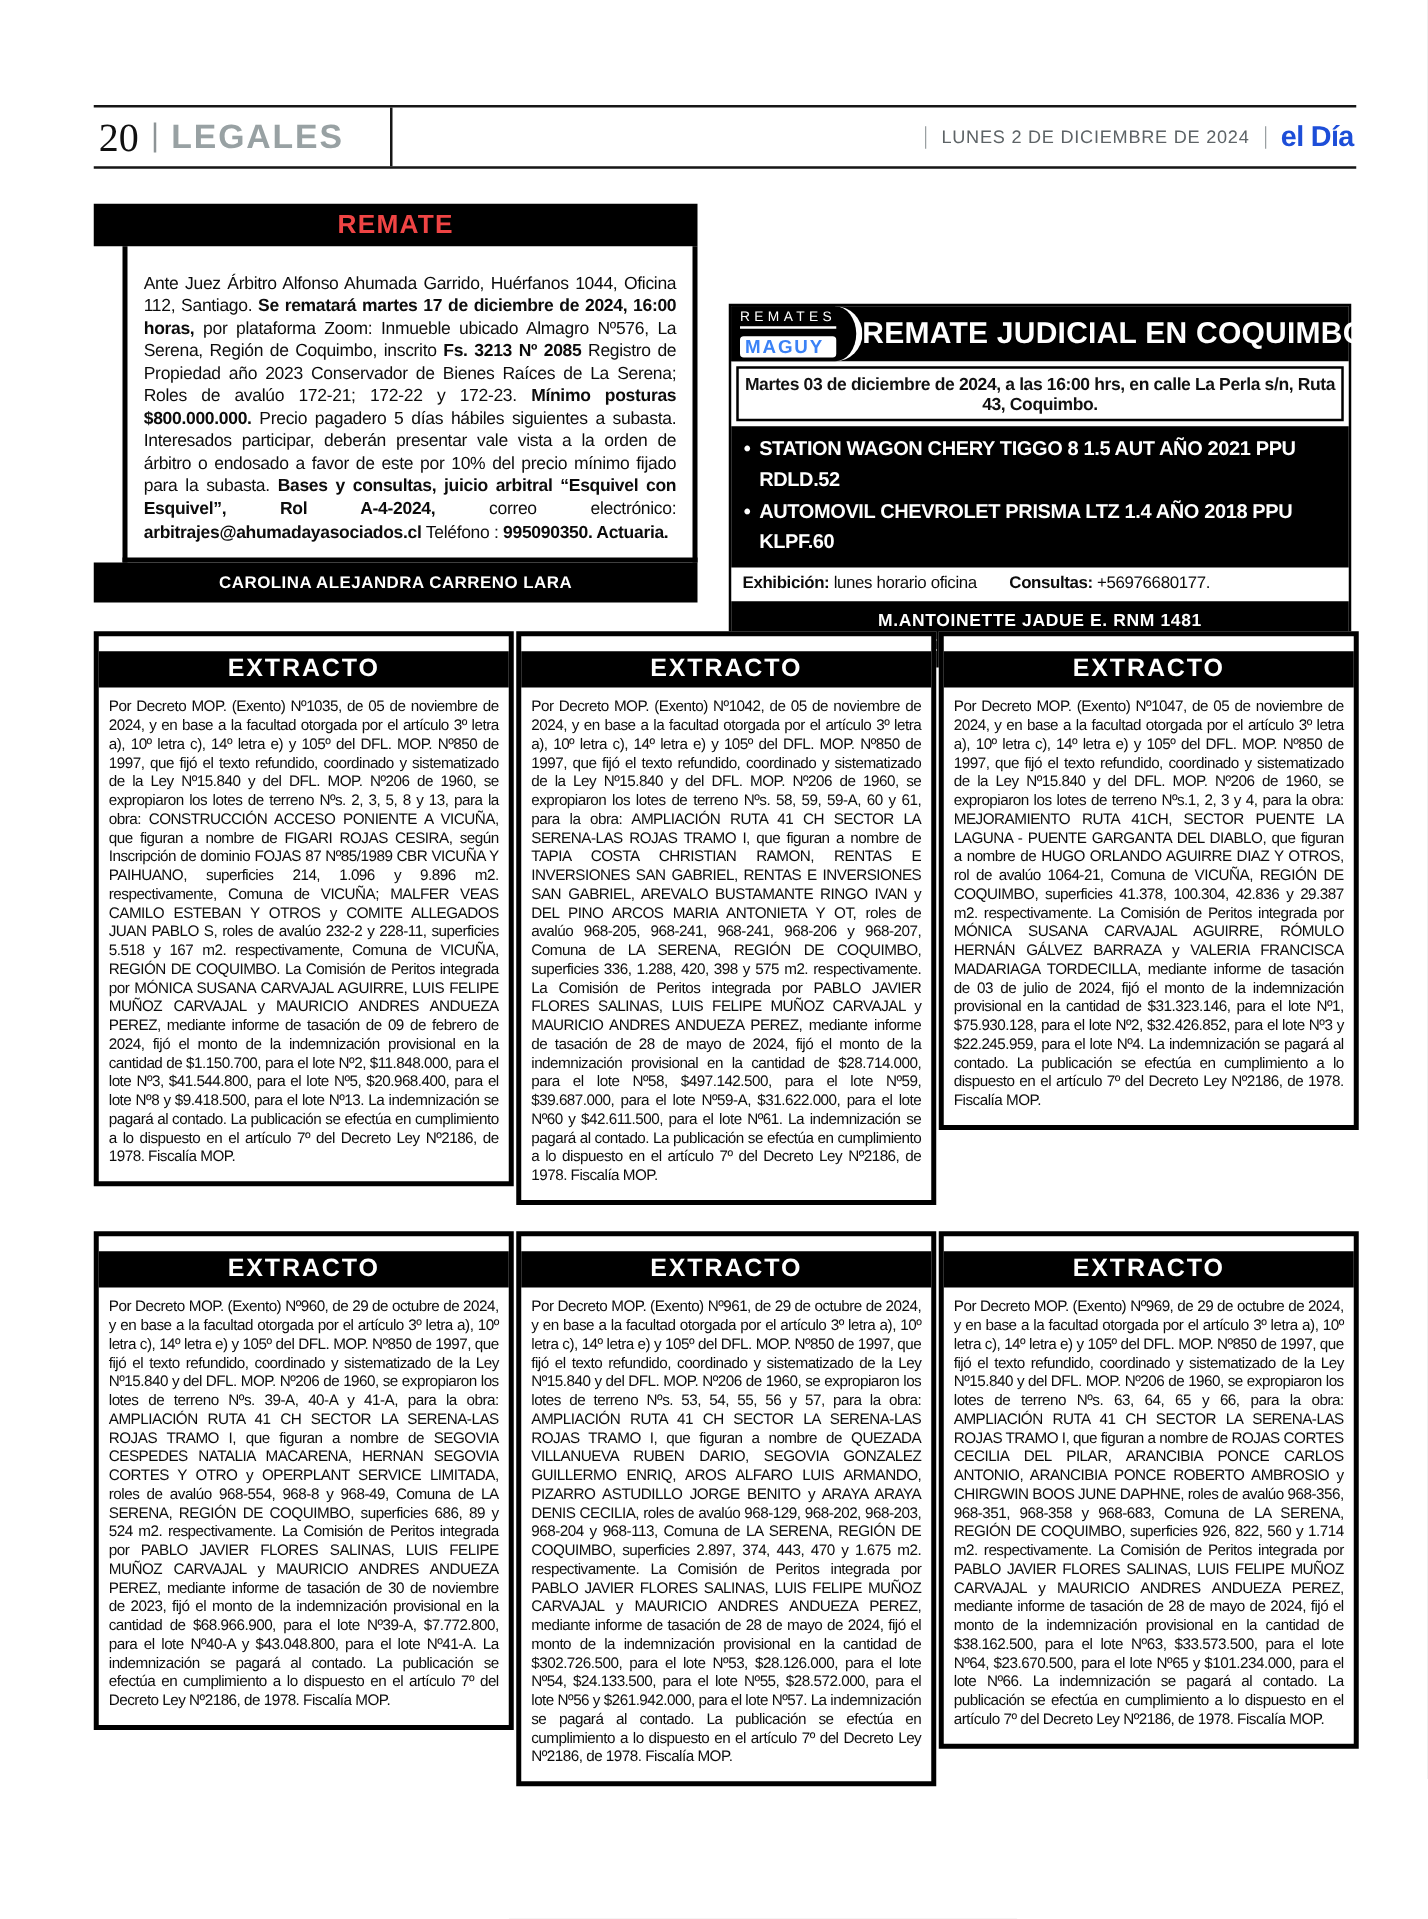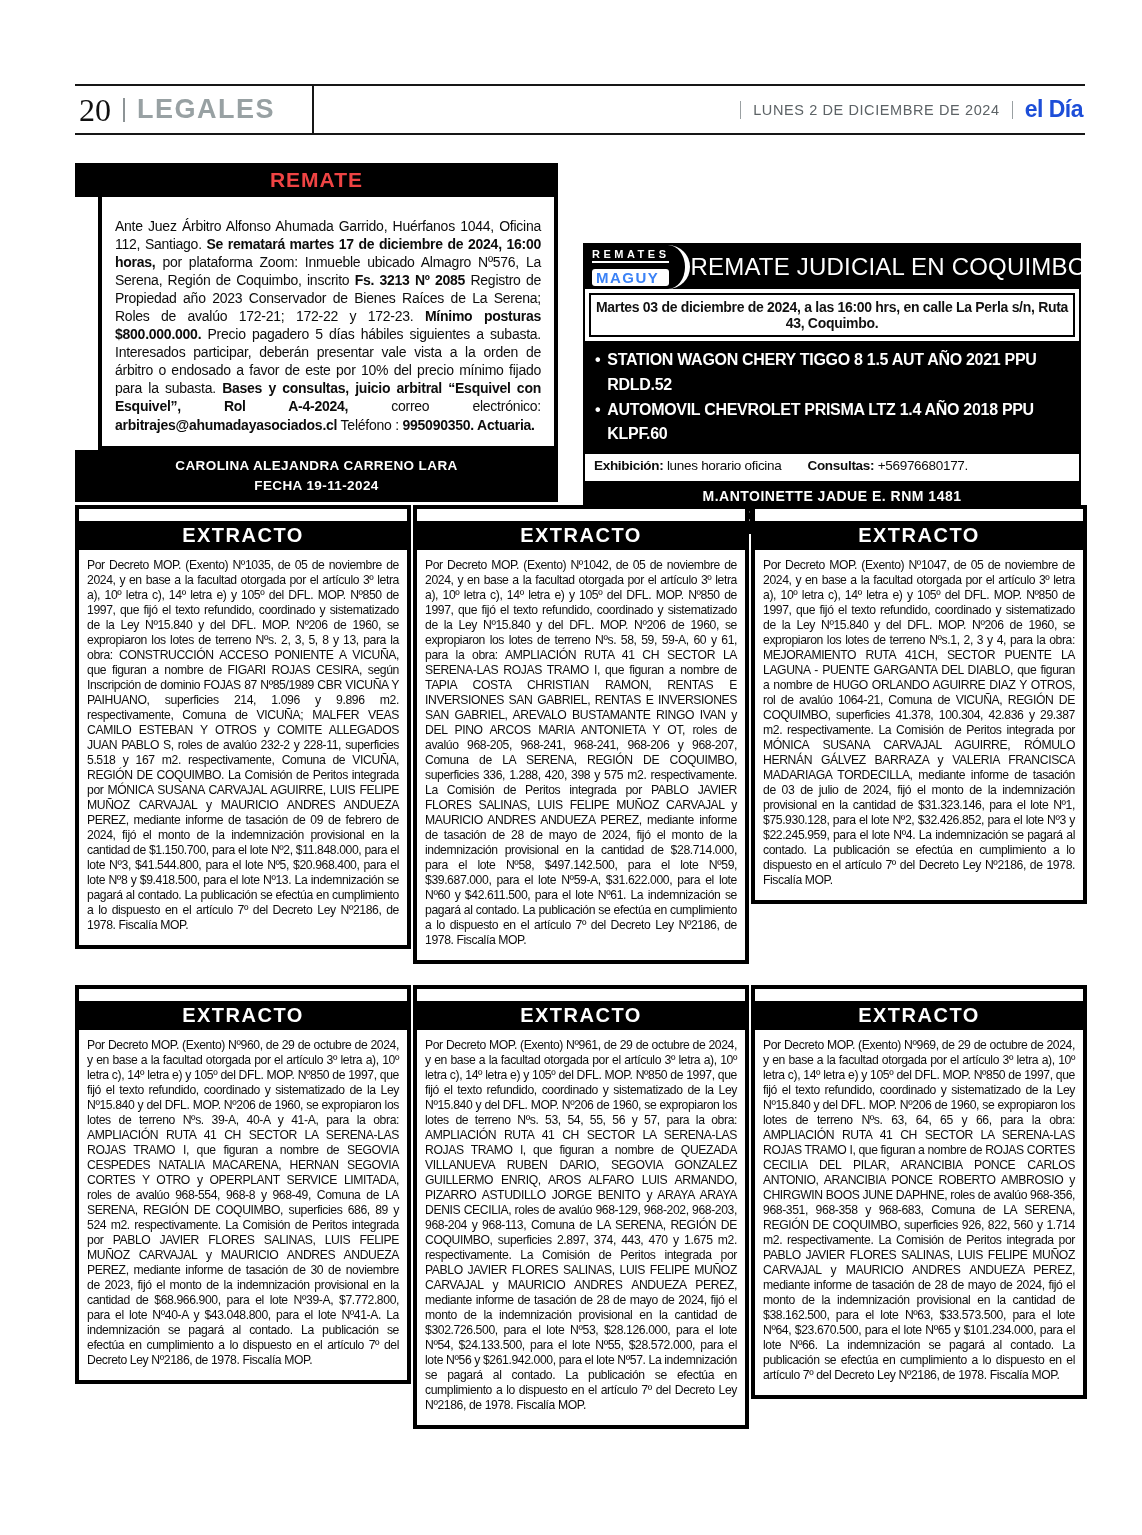--- a/index.html
+++ b/index.html
@@ -28,25 +28,25 @@
                font-size:14px;line-height:1.29;text-align:justify;letter-spacing:-0.25px;color:#0c0c0c;margin-left:23px;}
   .remate-body b{font-weight:700;}
   .remate-footer{background:#000;color:#fff;text-align:center;font-weight:700;
                  font-size:13.5px;line-height:1.5;padding:6px 0;letter-spacing:0.4px;}
 
   
   .judicial{position:absolute;left:583px;top:243px;width:494px;border:2px solid #000;background:#fff;}
   .jud-titlebar{background:#000;display:flex;align-items:stretch;height:44px;}
   .maguy{background:#000;border-right:5px solid #fff;border-radius:0 30px 30px 0;
          padding:4px 16px 5px 7px;display:flex;flex-direction:column;justify-content:center;}
-  .maguy-top{color:#fff;font-size:11px;font-weight:700;letter-spacing:3.5px;
+  .maguy-top{color:#fff;font-size:11px;font-weight:400;letter-spacing:3.5px;
              border-bottom:2px solid #fff;padding-bottom:1px;white-space:nowrap;}
   .maguy-bottom{background:#fff;color:#3b82f6;font-weight:800;font-size:15px;letter-spacing:1.5px;
                 text-align:left;border-radius:3px;margin-top:6px;padding:0 4px;white-space:nowrap;}
-  .jud-title{flex:1;color:#fff;font-weight:400;font-size:24px;letter-spacing:0.2px;
+  .jud-title{flex:1;color:#fff;font-weight:700;font-size:24px;letter-spacing:0.2px;
              display:flex;align-items:center;justify-content:center;white-space:nowrap;}
   .jud-subtitle{margin:4px;border:2px solid #000;text-align:center;font-weight:700;
                 font-size:14px;padding:4px 2px;letter-spacing:-0.3px;}
   .jud-bullets{background:#000;color:#fff;padding:7px 10px;font-weight:700;
                font-size:16px;line-height:1.55;letter-spacing:-0.3px;}
   .jud-bullet-row{display:flex;gap:7px;}
   .jud-ordered{padding:8px 9px 3px;font-size:13.8px;line-height:1.35;letter-spacing:-0.3px;color:#0c0c0c;}
   .jud-contact{padding:4px 9px 8px;font-size:13.5px;letter-spacing:-0.3px;color:#0c0c0c;}
   .jud-contact b{font-weight:800;}
   .jud-contact .gap{display:inline-block;width:26px;}
@@ -82,21 +82,20 @@
       <span class="thin-sep"></span>
       <span class="brand">el Día</span>
     </div>
   </div>
 
   <div class="remate">
     <div class="remate-title">REMATE</div>
     <div class="remate-body"><span>Ante Juez Árbitro Alfonso Ahumada Garrido, Huérfanos 1044, Oficina 112, Santiago. </span><b>Se rematará martes 17 de diciembre de 2024, 16:00 horas,</b><span> por plataforma Zoom: Inmueble ubicado Almagro Nº576, La Serena, Región de Coquimbo, inscrito </span><b>Fs. 3213 Nº 2085</b><span> Registro de Propiedad año 2023 Conservador de Bienes Raíces de La Serena; Roles de avalúo 172-21; 172-22 y 172-23. </span><b>Mínimo posturas $800.000.000.</b><span> Precio pagadero 5 días hábiles siguientes a subasta. Interesados participar, deberán presentar vale vista a la orden de árbitro o endosado a favor de este por 10% del precio mínimo fijado para la subasta. </span><b>Bases y consultas, juicio arbitral “Esquivel con Esquivel”, Rol A-4-2024,</b><span> correo electrónico: </span><b>arbitrajes@ahumadayasociados.cl</b><span> Teléfono : </span><b>995090350. Actuaria.</b></div>
     <div class="remate-footer">
       <div>CAROLINA ALEJANDRA CARRENO LARA</div>
-      <div>FECHA 19-11-2024</div>
     </div>
   </div>
 
   <div class="judicial">
     <div class="jud-titlebar">
       <div class="maguy">
         <span class="maguy-top">REMATES</span>
         <span class="maguy-bottom">MAGUY</span>
       </div>
       <div class="jud-title">REMATE JUDICIAL EN COQUIMBO</div>

